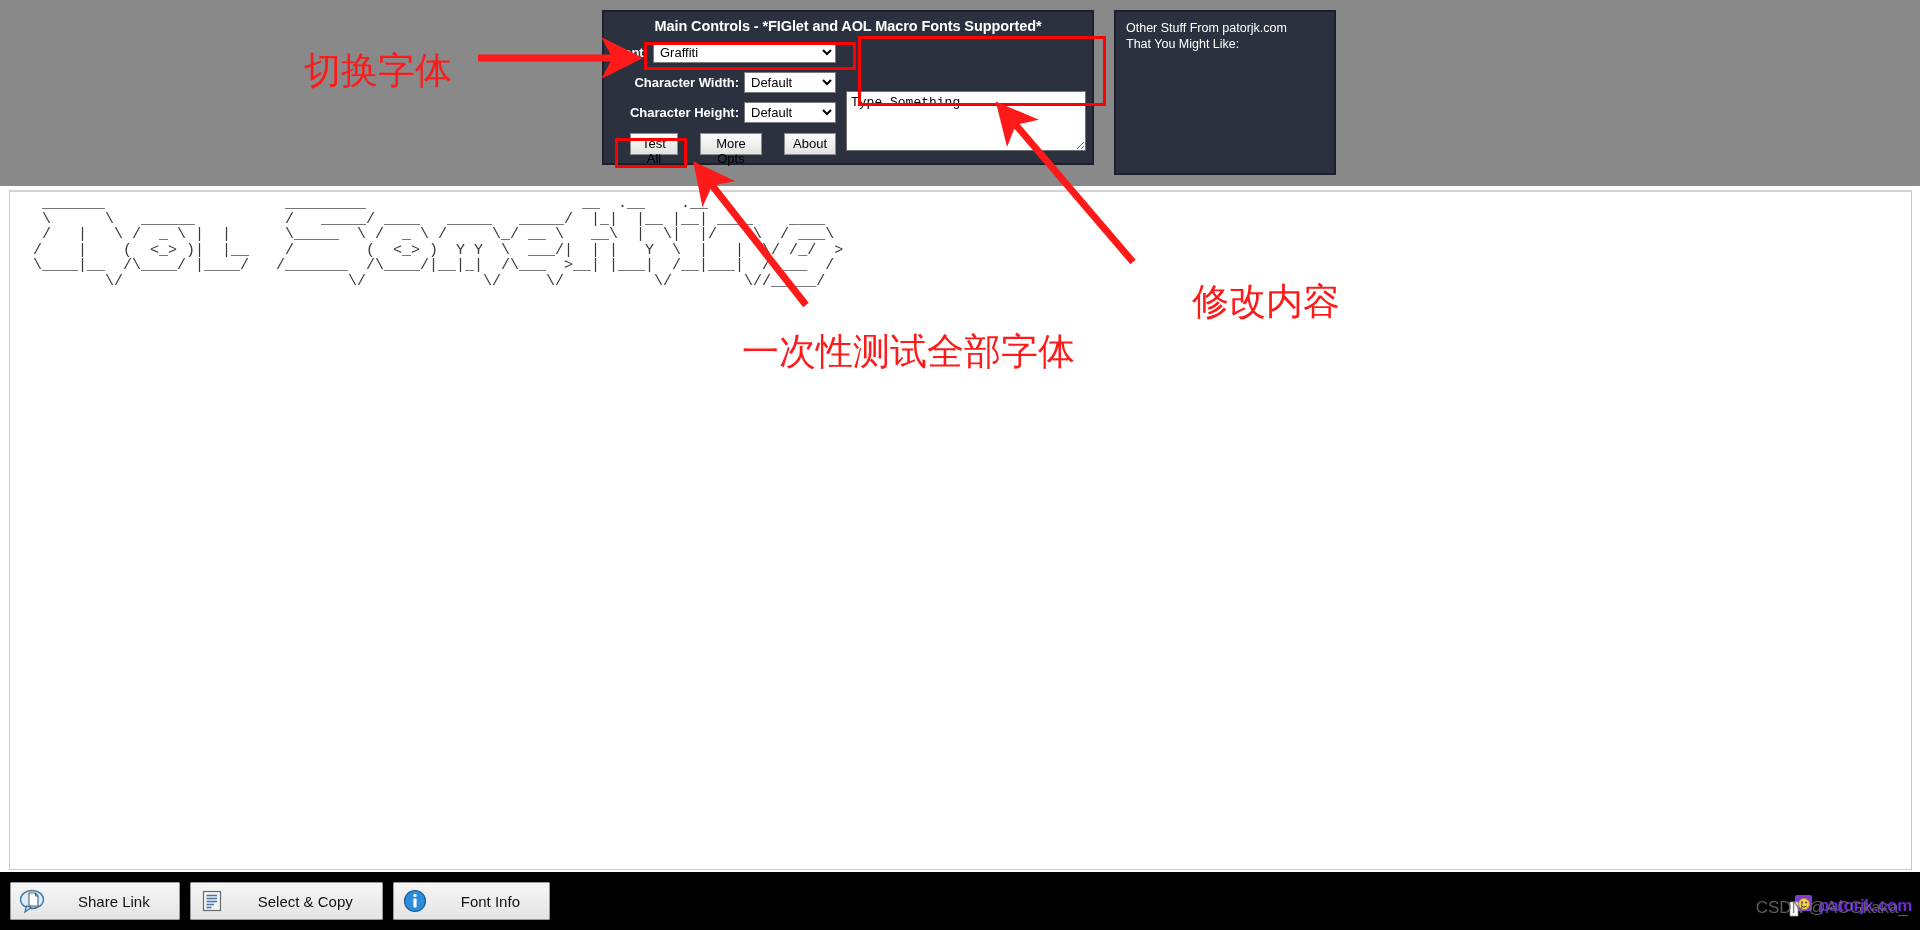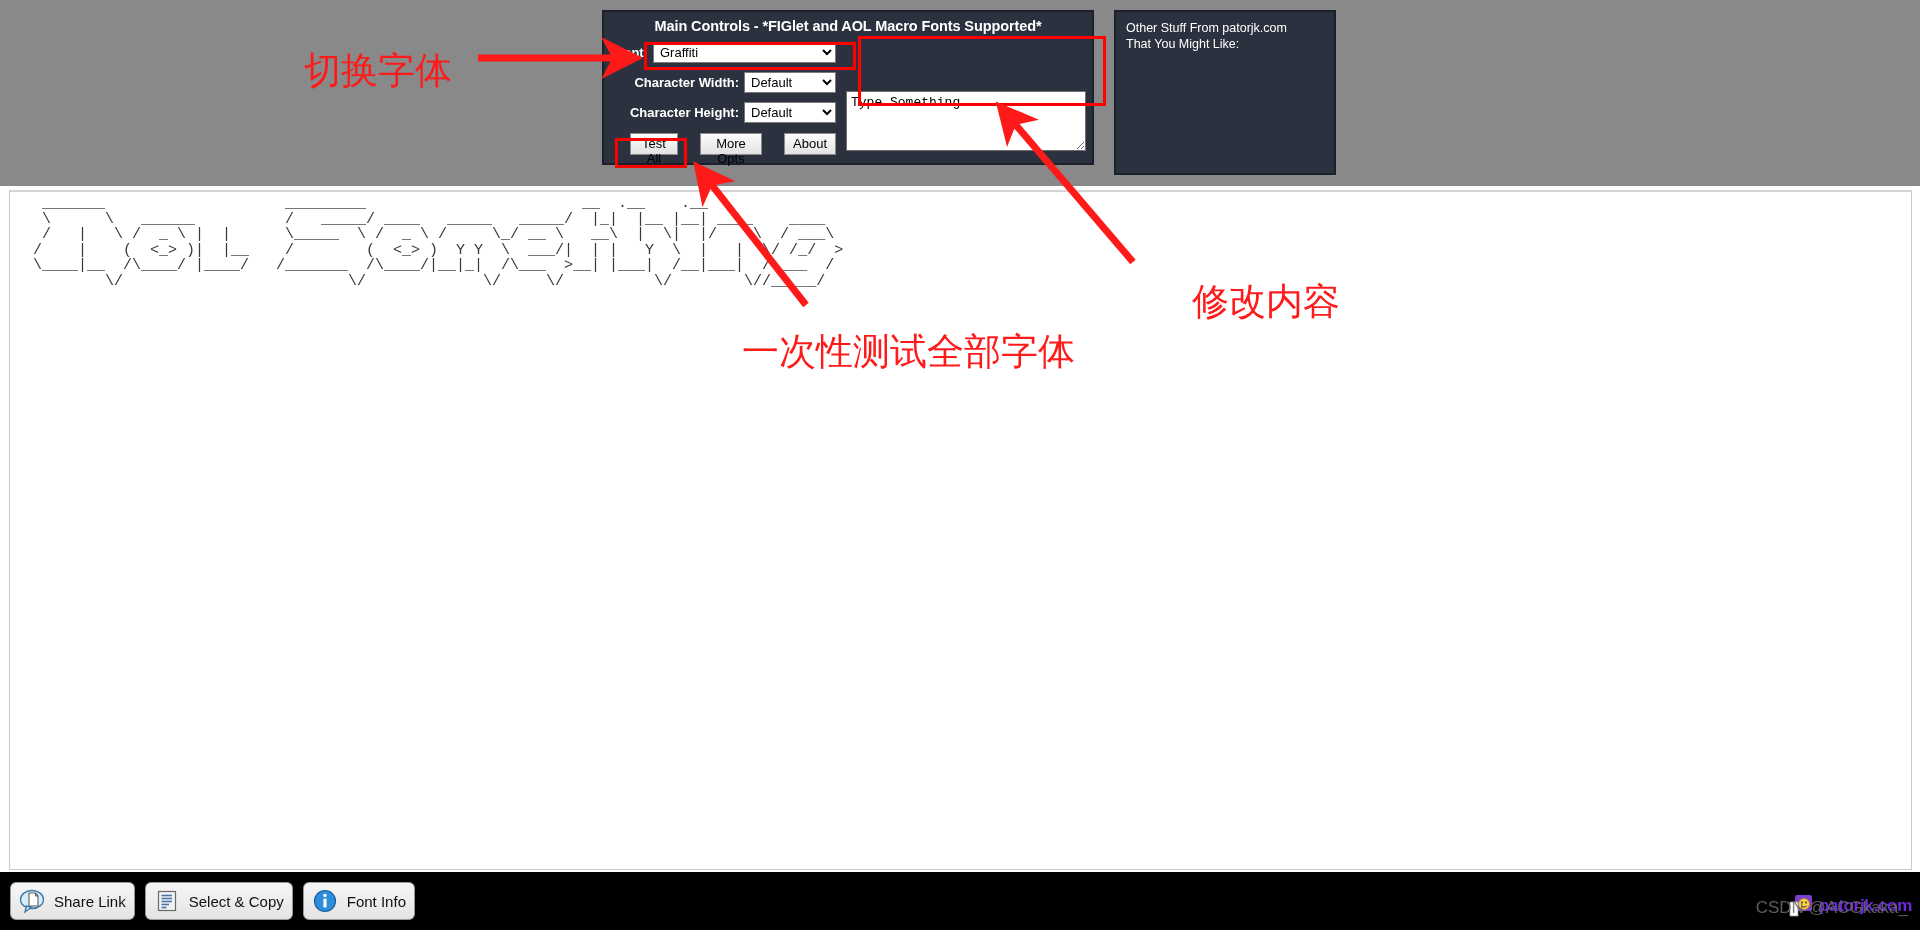--- a/index.html
+++ b/index.html
@@ -198,25 +198,26 @@
     align-items: center;
     padding-left: 10px;
     box-sizing: border-box;
   }
   .tool-btn {
     display: flex;
     align-items: center;
     height: 38px;
     background: linear-gradient(#f6f6f6, #e4e4e4);
     border: 1px solid #9a9a9a;
-    border-radius: 6px;
+    border-radius: 1px;
     margin-right: 10px;
-    padding: 0 8px 0 8px;
+    padding: 0 29px 0 8px;
     cursor: pointer;
     box-sizing: border-box;
+    gap: 24px;
   }
   .tool-btn .tb-label {
     font-size: 15px;
     color: #111111;
     margin-left: 9px;
     white-space: nowrap;
   }
   .tb-icon { width: 26px; height: 26px; flex: 0 0 26px; }
 
   

